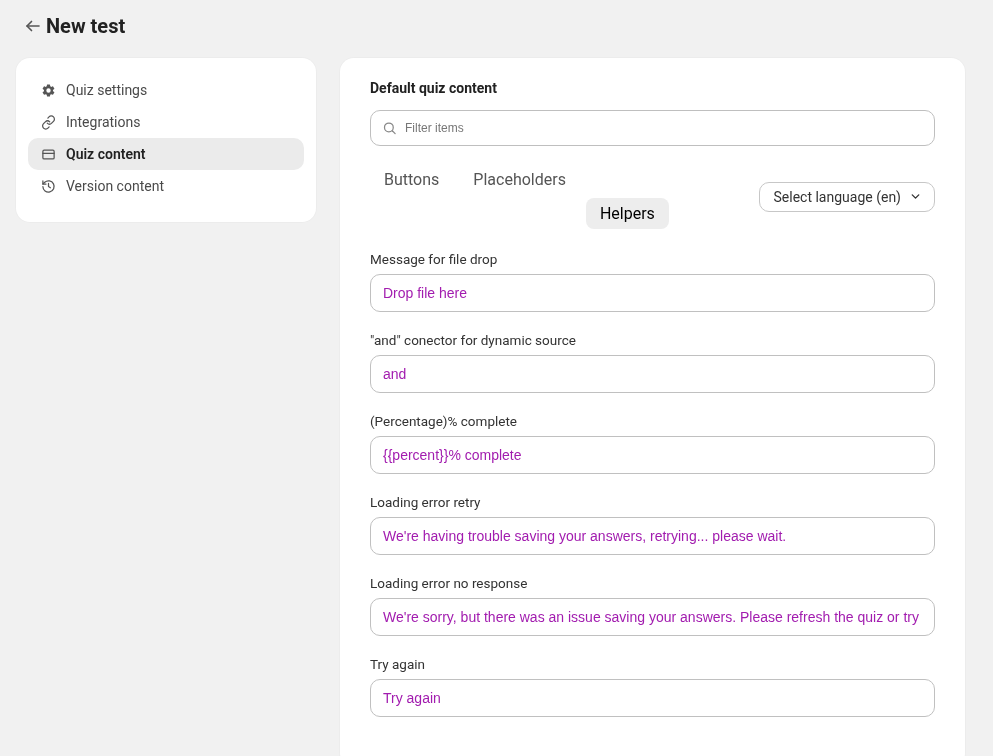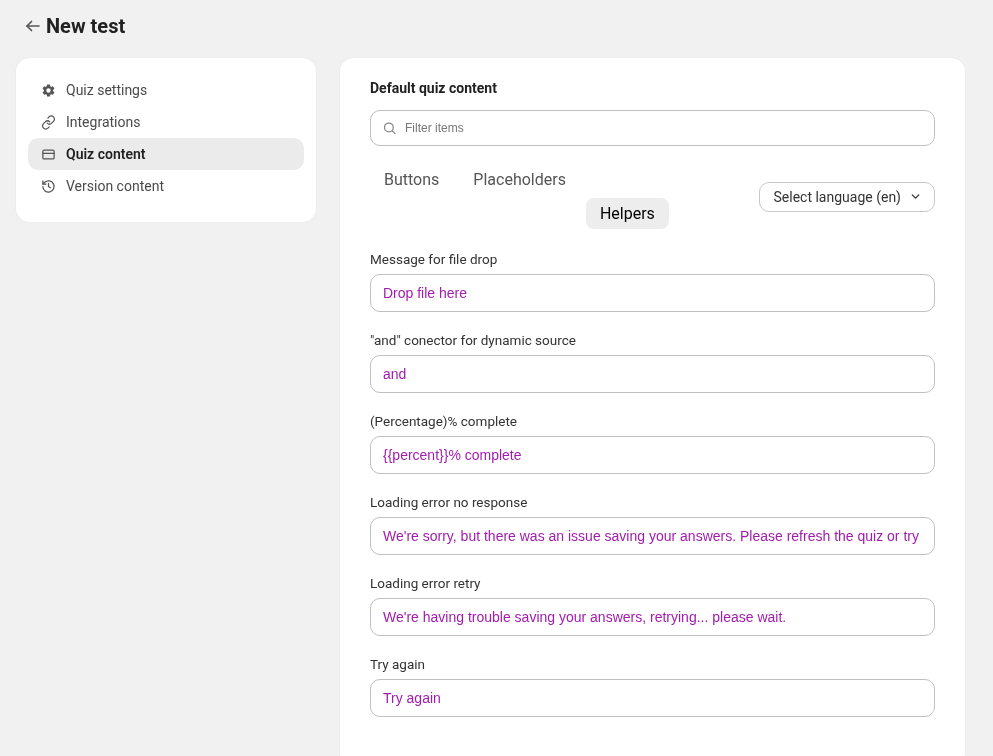--- a/index.html
+++ b/index.html
@@ -248,28 +248,28 @@
       <label class="field-label">"and" conector for dynamic source</label>
       <input class="text-input" type="text" value="and" style="">
     </div>
 
     <div class="field-group">
       <label class="field-label">(Percentage)% complete</label>
       <input class="text-input" type="text" value="{{percent}}% complete" style="">
     </div>
 
     <div class="field-group">
+      <label class="field-label">Loading error retry</label>
+      <input class="text-input" type="text" value="We're having trouble saving your answers, retrying... please wait." style="">
+    </div>
+
+    <div class="field-group">
       <label class="field-label">Loading error no response</label>
       <input class="text-input" type="text" value="We're sorry, but there was an issue saving your answers. Please refresh the quiz or try" style="">
     </div>
 
     <div class="field-group">
-      <label class="field-label">Loading error retry</label>
-      <input class="text-input" type="text" value="We're having trouble saving your answers, retrying... please wait." style="">
-    </div>
-
-    <div class="field-group">
       <label class="field-label">Try again</label>
       <input class="text-input" type="text" value="Try again" style="">
     </div>
 
   </main>
 </div>
 
 </body></html>

